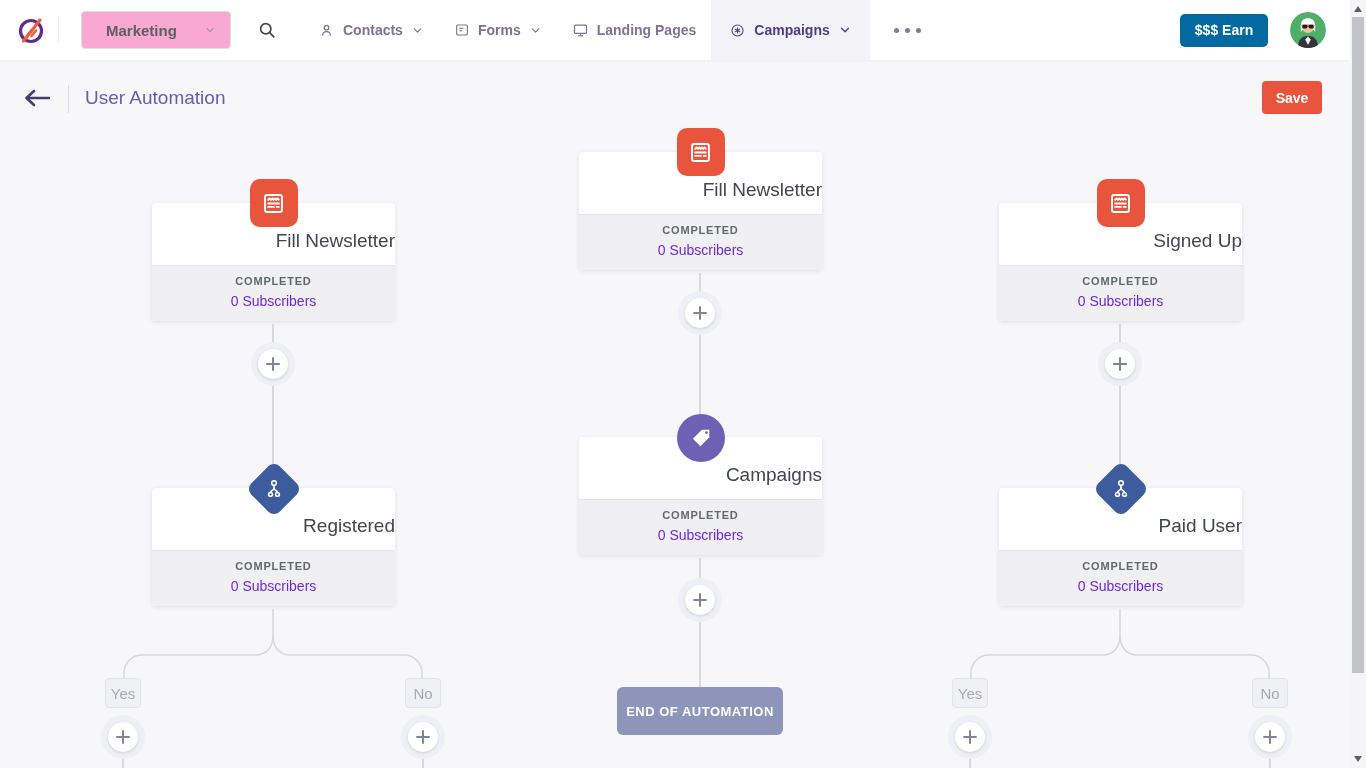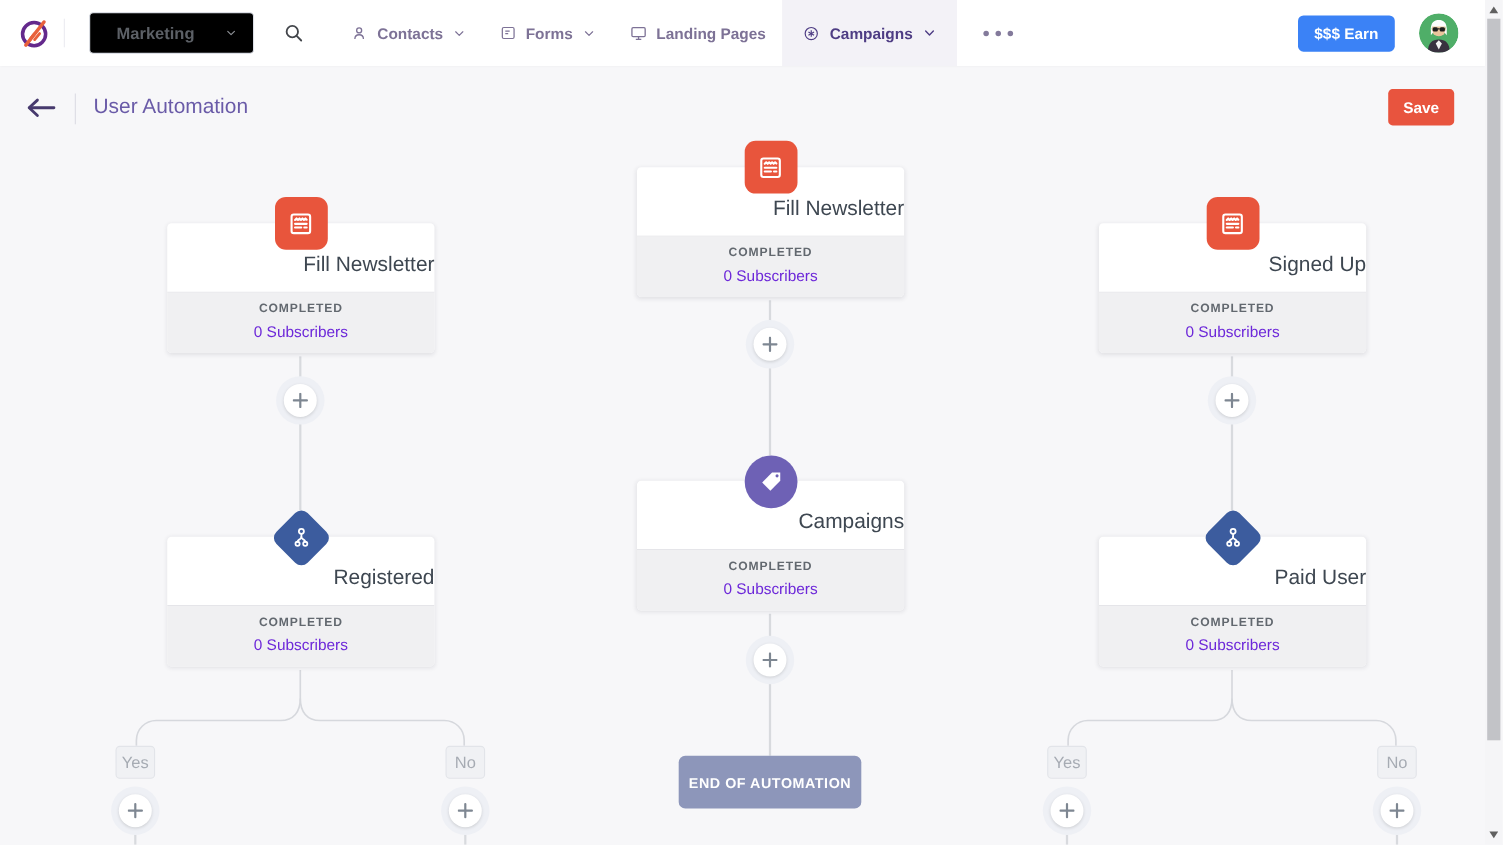--- a/index.html
+++ b/index.html
@@ -4,32 +4,32 @@
 <style>
   * { margin:0; padding:0; box-sizing:border-box; }
   html,body { width:1366px; height:768px; overflow:hidden; }
   body { font-family:"Liberation Sans", sans-serif; background:#f7f7f9; position:relative; }
 
   
   .navbar { position:absolute; top:0; left:0; width:1350px; height:60px; background:#fff;
             display:flex; align-items:center; z-index:10; box-shadow:0 1px 2px rgba(0,0,0,.04); }
   .logo-btn { margin-left:14px; width:34px; height:34px; display:flex; align-items:center; justify-content:center; cursor:pointer; background:none; border:none; }
   .nav-sep { width:1px; height:26px; background:#ececf1; margin-left:10px; }
-  .site-btn { margin-left:22px; width:150px; height:38px; background:#000000; border:1px solid #dcdfe6; border-radius:4px;
+  .site-btn { margin-left:22px; width:150px; height:38px; background:#f9a8d4; border:1px solid #dcdfe6; border-radius:4px;
               display:flex; align-items:center; justify-content:flex-start; padding:0 14px 0 24px;
               font-family:inherit; font-size:15px; font-weight:700; color:#5c6066; cursor:pointer;gap:27px; }
   .search-btn { margin-left:26px; background:none; border:none; cursor:pointer; display:flex; align-items:center; }
   .nav-items { display:flex; align-items:center; height:100%; margin-left:26px; }
   .nav-item { display:flex; align-items:center; gap:8px; padding:0 15px; height:100%;
               font-size:14px; font-weight:700; color:#7d7296; cursor:pointer; white-space:nowrap; }
   .nav-item svg { flex:0 0 auto; }
   .nav-item.active { background:#f3f2f7; color:#4e3d84; padding:0 18px; }
   .more-btn { display:flex; gap:6px; padding:0 16px; margin-left:8px; background:none; border:none; cursor:pointer; }
   .more-btn i { width:5px; height:5px; border-radius:50%; background:#837a9b; display:block; }
-  .earn-btn { margin-left:auto; width:88px; height:33px; background:#3b82f6; border:none; border-radius:5px;
+  .earn-btn { margin-left:auto; width:88px; height:33px; background:#0369a1; border:none; border-radius:5px;
               color:#fff; font-family:inherit; font-size:14px; font-weight:700; cursor:pointer; }
   .avatar { width:36px; height:36px; border-radius:50%; overflow:hidden; margin:0 24px 0 22px; cursor:pointer; flex:0 0 auto; }
 
   
   .main { position:absolute; top:60px; left:0; width:1350px; height:708px; overflow:hidden; }
   .back-btn { position:absolute; left:22px; top:28px; background:none; border:none; cursor:pointer; }
   .header-sep { position:absolute; left:68px; top:25px; width:1px; height:28px; background:#dcdce4; }
   .page-title { position:absolute; left:85px; top:27px; font-size:19px; font-weight:400; color:#6a5ba8; }
   .save-btn { position:absolute; left:1262px; top:21px; width:60px; height:33px; background:#e8543e; border:none;
               border-radius:4px; color:#fff; font-family:inherit; font-size:14px; font-weight:700; cursor:pointer; }

